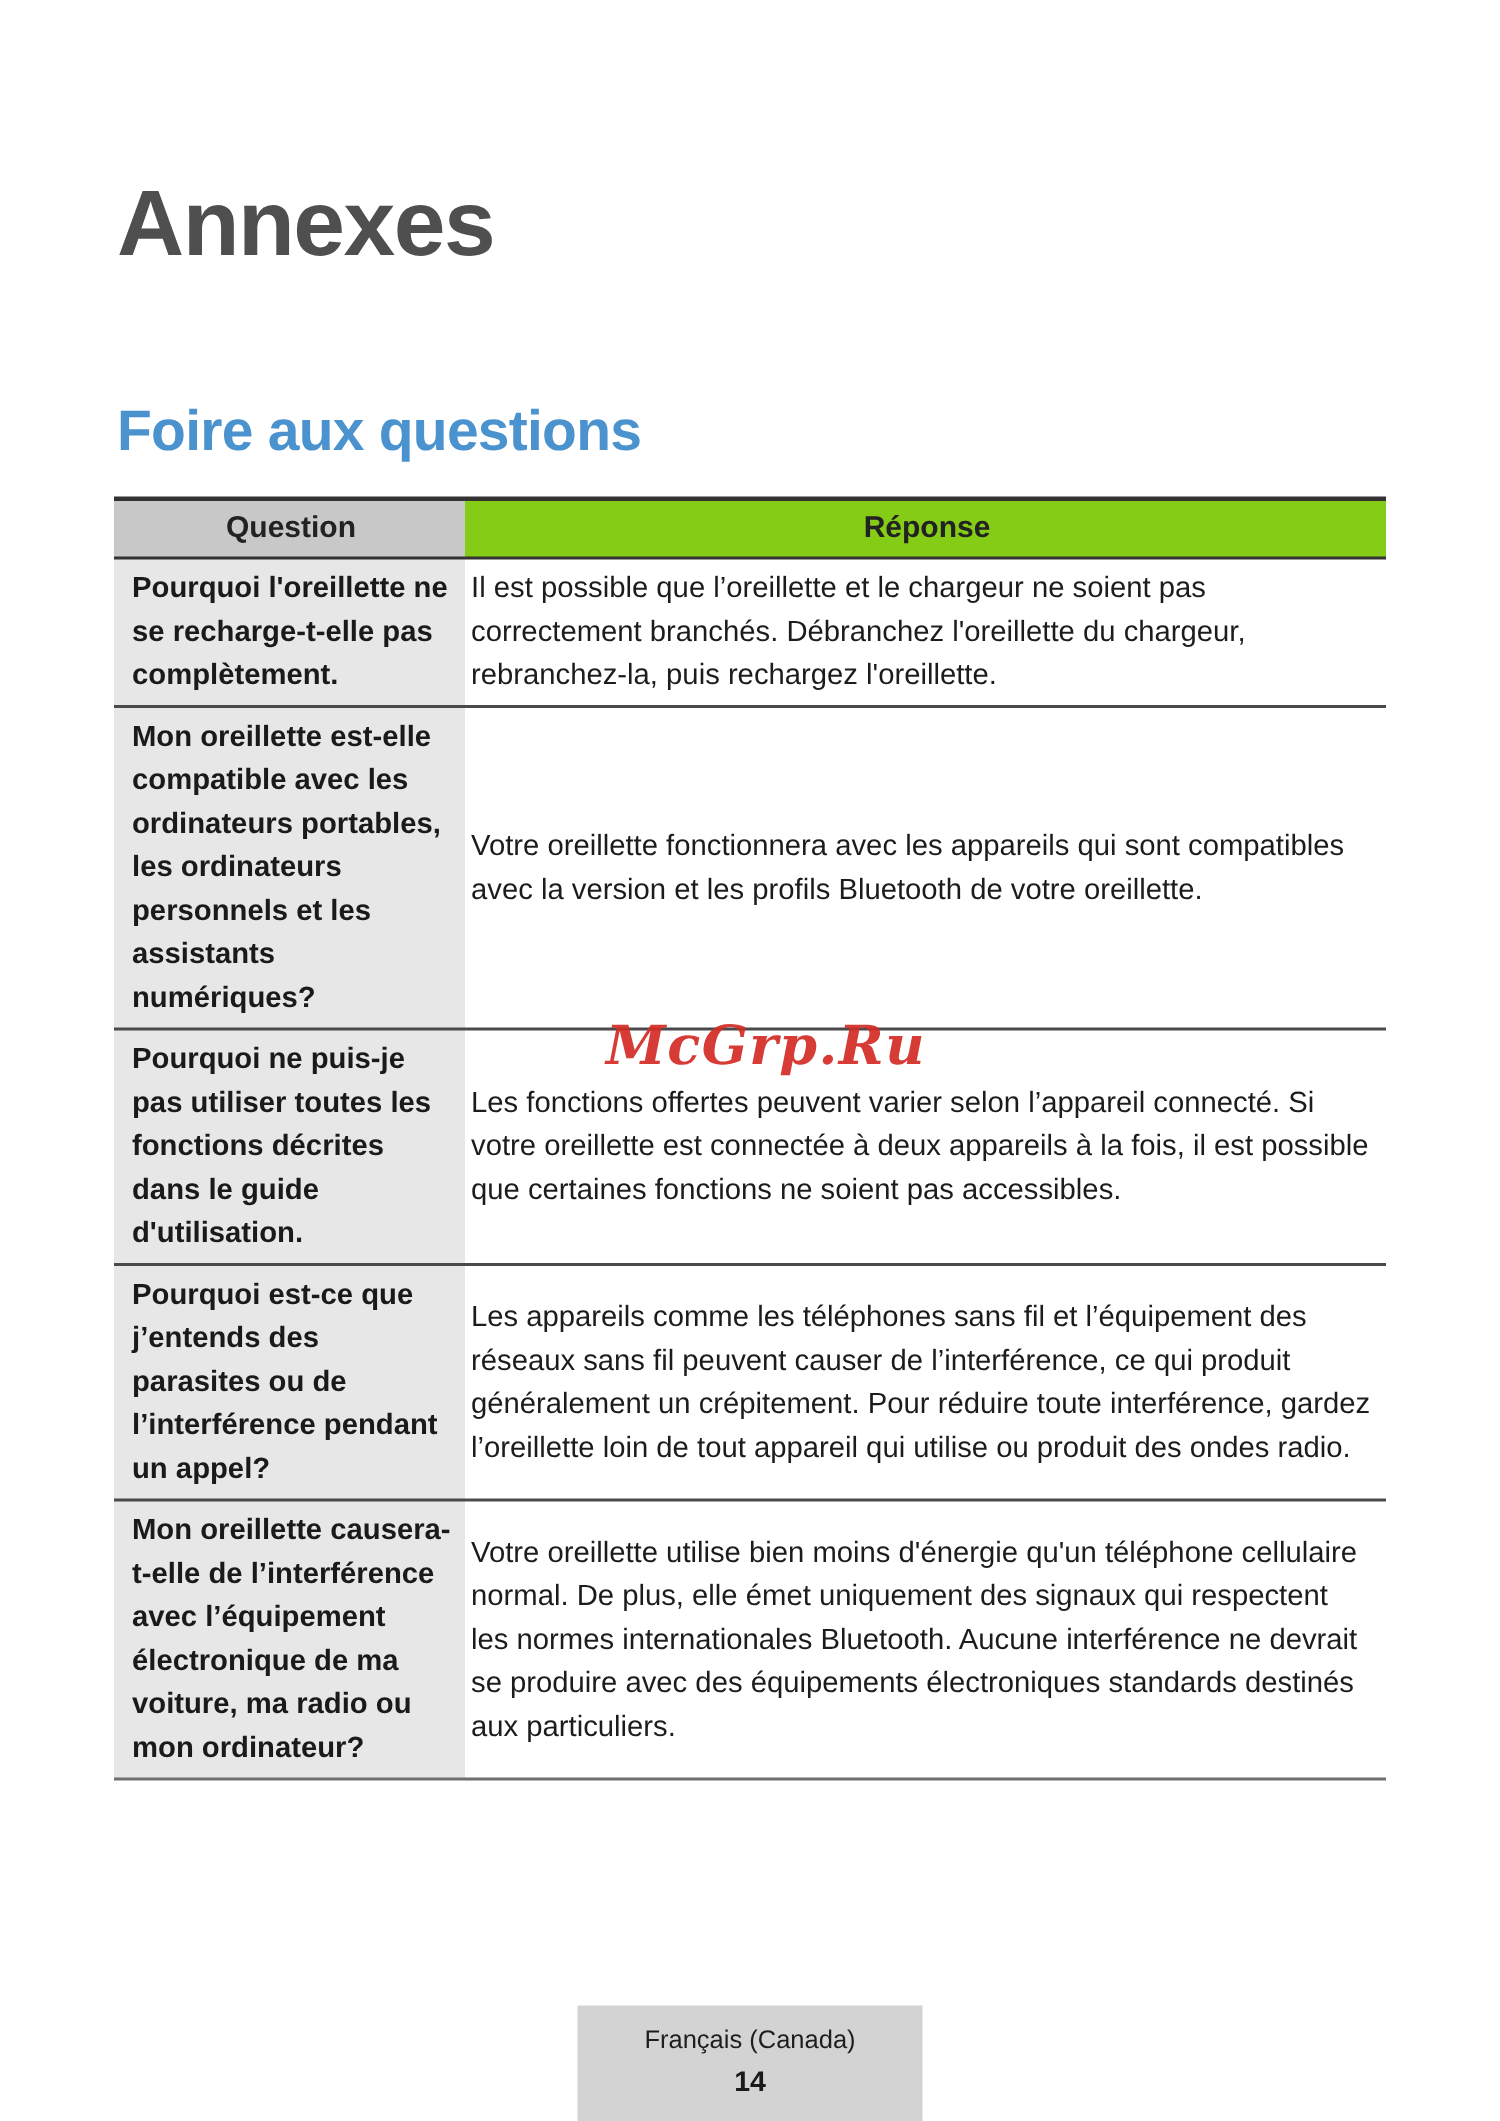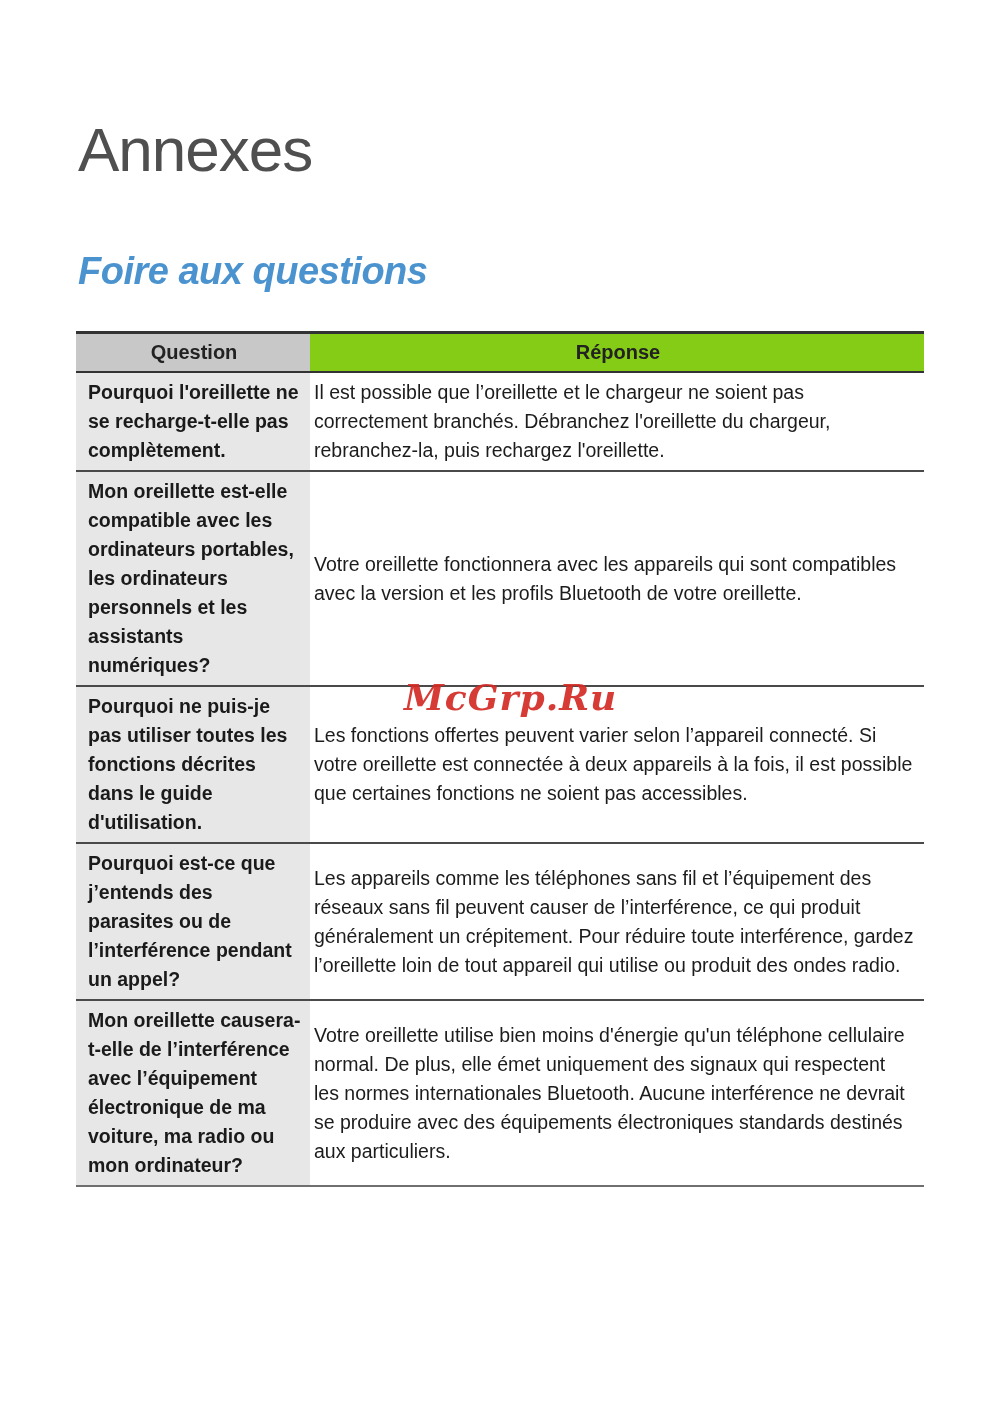--- a/index.html
+++ b/index.html
@@ -22,35 +22,34 @@
     background: #ffffff;
     overflow: hidden;
     font-family: "Liberation Sans", "DejaVu Sans", sans-serif;
     color: var(--text-color);
   }
   .page-title {
     position: absolute;
     left: 78px;
     top: 119px;
     font-size: 62px;
-    font-weight: normal;
+    font-weight: bold;
     line-height: 1;
     color: var(--title-gray);
     letter-spacing: -1px;
   }
   .section-heading {
     position: absolute;
     left: 78px;
-    top: 252px;
+    top: 269px;
     font-size: 38px;
     font-weight: bold;
     line-height: 1;
     color: var(--heading-blue);
     letter-spacing: -0.5px;
-    font-style: italic;
   }
   table.faq {
     position: absolute;
     left: 76px;
     top: 331px;
     width: 848px;
     border-collapse: collapse;
     border-top: 3px solid var(--rule-dark);
   }
   table.faq th {
@@ -156,14 +155,18 @@
       </tr>
       <tr>
         <td class="qcell">Mon oreillette causera-t-elle de l’interférence avec l’équipement électronique de ma voiture, ma radio ou mon ordinateur?</td>
         <td class="acell">Votre oreillette utilise bien moins d'énergie qu'un téléphone cellulaire normal. De plus, elle émet uniquement des signaux qui respectent les normes internationales Bluetooth. Aucune interférence ne devrait se produire avec des équipements électroniques standards destinés aux particuliers.</td>
       </tr>
     </tbody>
   </table>
 
   <div class="watermark">McGrp.Ru</div>
 
+  <div class="footer-box">
+    <div class="footer-language">Français (Canada)</div>
+    <div class="footer-page-number">14</div>
+  </div>
 
 </div>
 
 </body></html>

